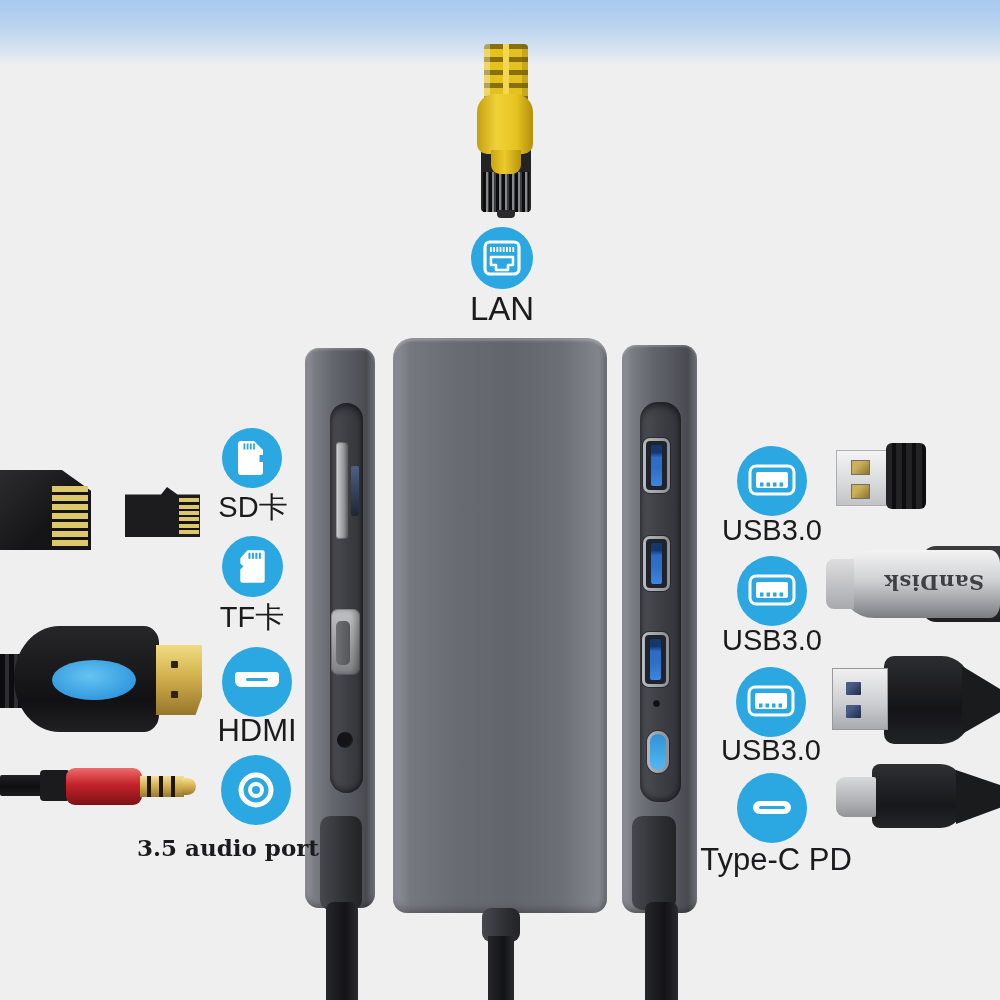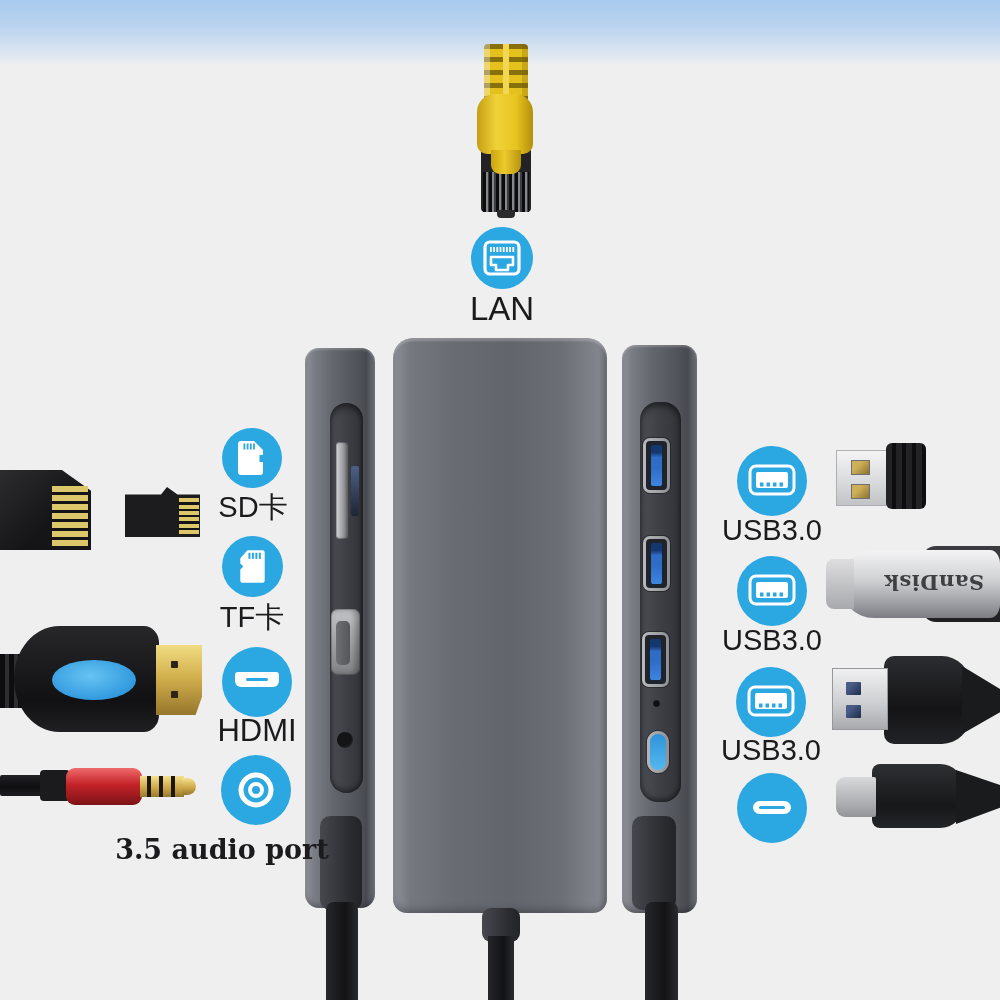--- a/index.html
+++ b/index.html
@@ -260,21 +260,21 @@
     </svg>
   </div>
   <div class="abs lbl" style="left:257px;top:713px;font-size:31px;">HDMI</div>
 
   <div class="abs badge" style="left:221px;top:755px;width:70px;height:70px;">
     <svg width="70" height="70" viewBox="0 0 70 70">
       <circle cx="35" cy="35" r="15" fill="none" stroke="#fff" stroke-width="5"></circle>
       <circle cx="35" cy="35" r="6" fill="none" stroke="#fff" stroke-width="4"></circle>
     </svg>
   </div>
-  <div class="abs lbl serif-lbl" style="left:222px;top:834px;font-size:27px;">3.5 audio port</div>
+  <div class="abs lbl serif-lbl" style="left:228px;top:834px;font-size:23px;">3.5 audio port</div>
 
   <div class="abs badge" style="left:737px;top:446px;width:70px;height:70px;">
     <svg width="70" height="70" viewBox="0 0 70 70">
       <rect x="13" y="20" width="44" height="28" rx="6" fill="none" stroke="#fff" stroke-width="3"></rect>
       <rect x="19" y="26" width="32" height="16" rx="2" fill="#fff"></rect>
       <g fill="#2ba7e1">
         <rect x="23" y="36.5" width="3.5" height="4"></rect>
           <rect x="29.5" y="36.5" width="3.5" height="4"></rect>
         <rect x="36" y="36.5" width="3.5" height="4"></rect>
           <rect x="42.5" y="36.5" width="3.5" height="4"></rect>
@@ -310,20 +310,21 @@
     </svg>
   </div>
   <div class="abs lbl" style="left:771px;top:734px;font-size:29px;">USB3.0</div>
 
   <div class="abs badge" style="left:737px;top:773px;width:70px;height:70px;">
     <svg width="70" height="70" viewBox="0 0 70 70">
       <rect x="16" y="28" width="38" height="13" rx="6.5" fill="#fff"></rect>
       <rect x="22" y="33" width="26" height="3" rx="1.5" fill="#2ba7e1"></rect>
     </svg>
   </div>
+  <div class="abs lbl" style="left:776px;top:842px;font-size:31px;">Type-C PD</div>
 
   <div class="abs sd-photo">
     <div class="sd-body"></div>
     <div class="sd-pins"></div>
   </div>
   <div class="abs msd-photo">
     <div class="msd-body"></div>
     <div class="msd-pins"></div>
   </div>
   <div class="abs hdmi-photo">

